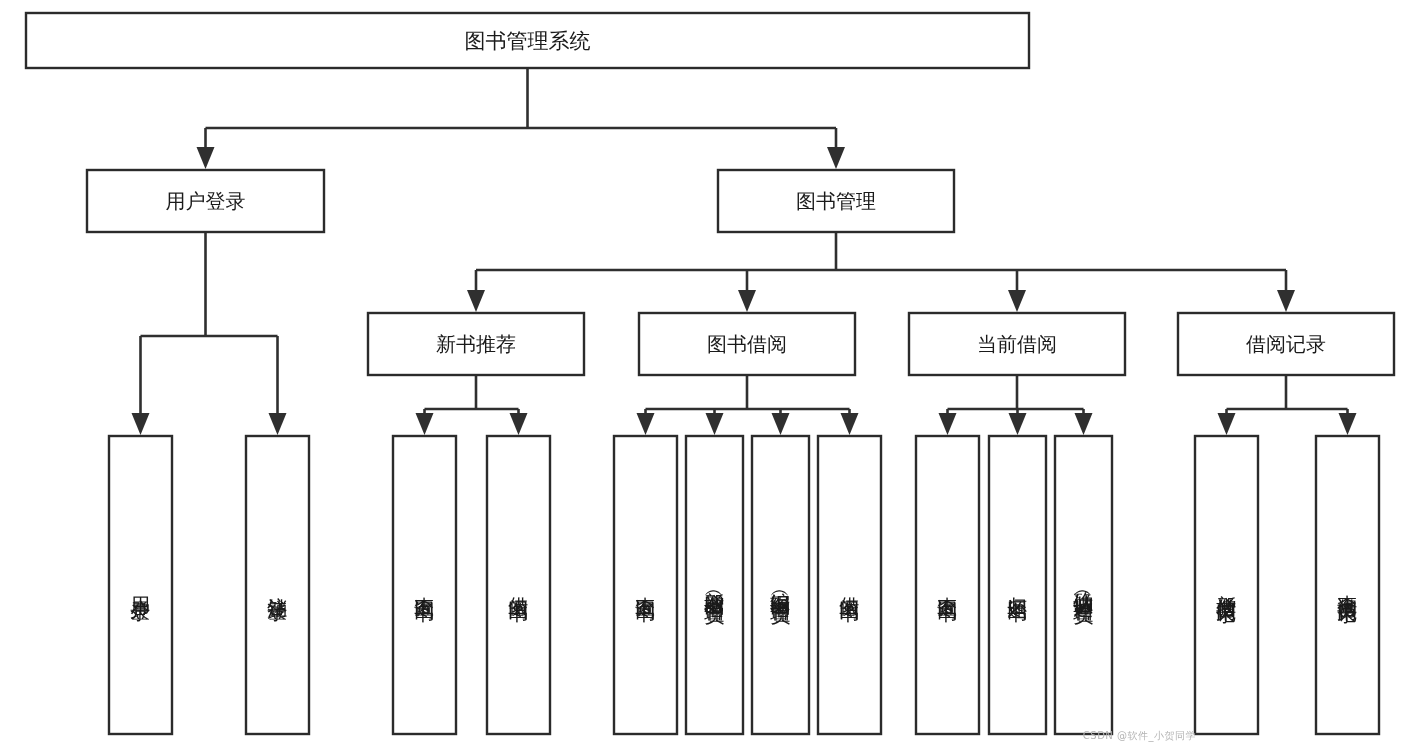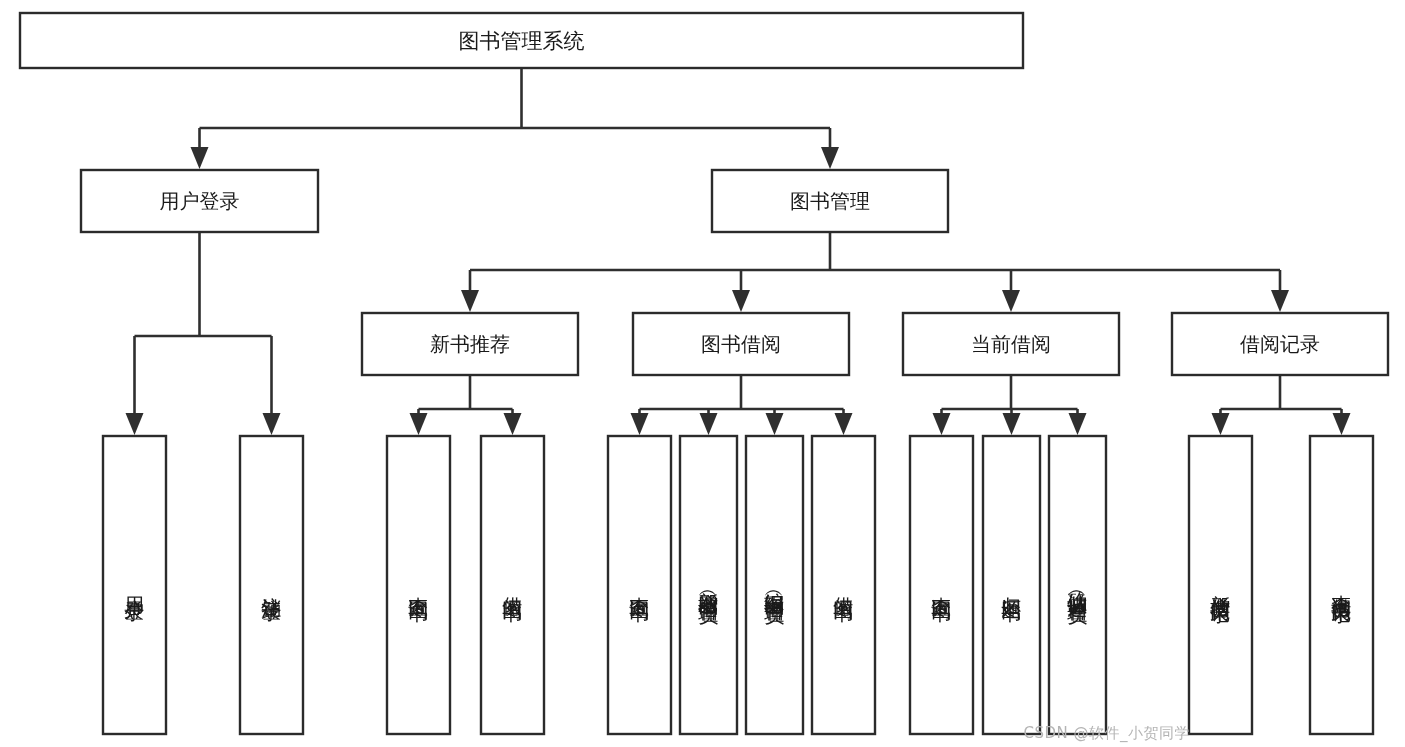--- a/index.html
+++ b/index.html
@@ -13,20 +13,21 @@
     height: 747px;
     font-family: "DejaVu Sans", "Liberation Sans", sans-serif;
     overflow: hidden;
     position: relative;
   }
   #diagram-root {
     position: relative;
     width: 1198px;
     height: 747px;
     background: #ffffff;
+    margin-left: 6px;
   }
   svg.diagram-canvas {
     position: absolute;
     left: 0;
     top: 0;
     width: 1405px;
     height: 747px;
     display: block;
   }
   .node-box {
@@ -69,21 +70,21 @@
     letter-spacing: 2px;
     color: #1a1a1a;
     white-space: nowrap;
     text-align: center;
   }
   .watermark {
     position: absolute;
     right: 8px;
     bottom: 4px;
     font-family: "DejaVu Sans", "Liberation Sans", sans-serif;
-    font-size: 15px;
+    font-size: 10px;
     color: #b4b4b4;
     letter-spacing: 0.5px;
     white-space: nowrap;
   }
 </style>
 </head>
 <body>
 
 <div id="diagram-root">
 

